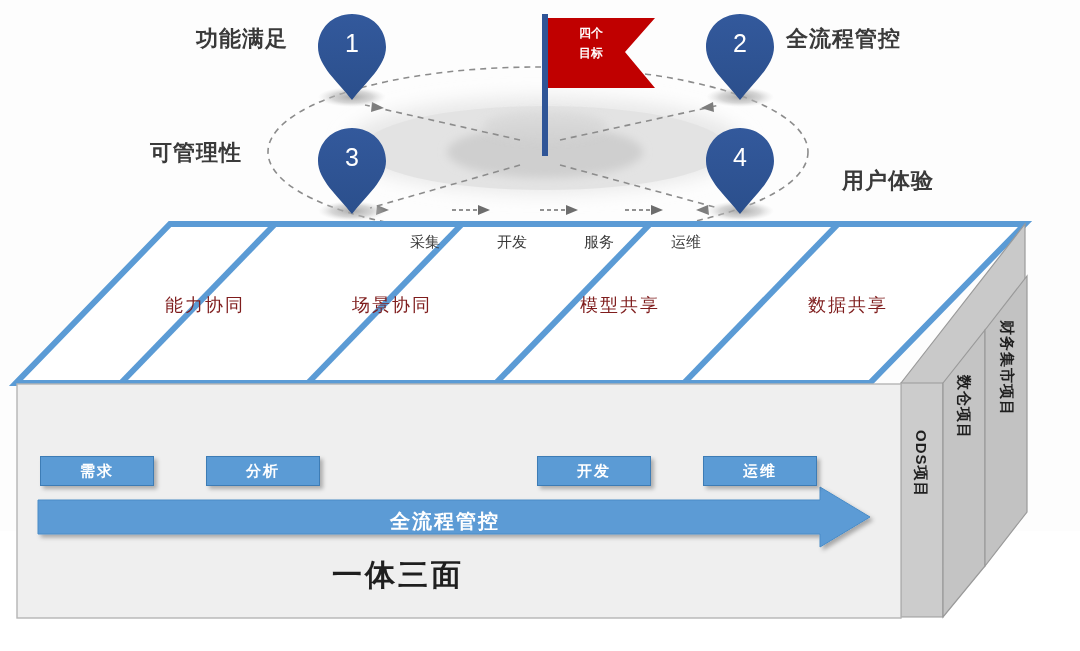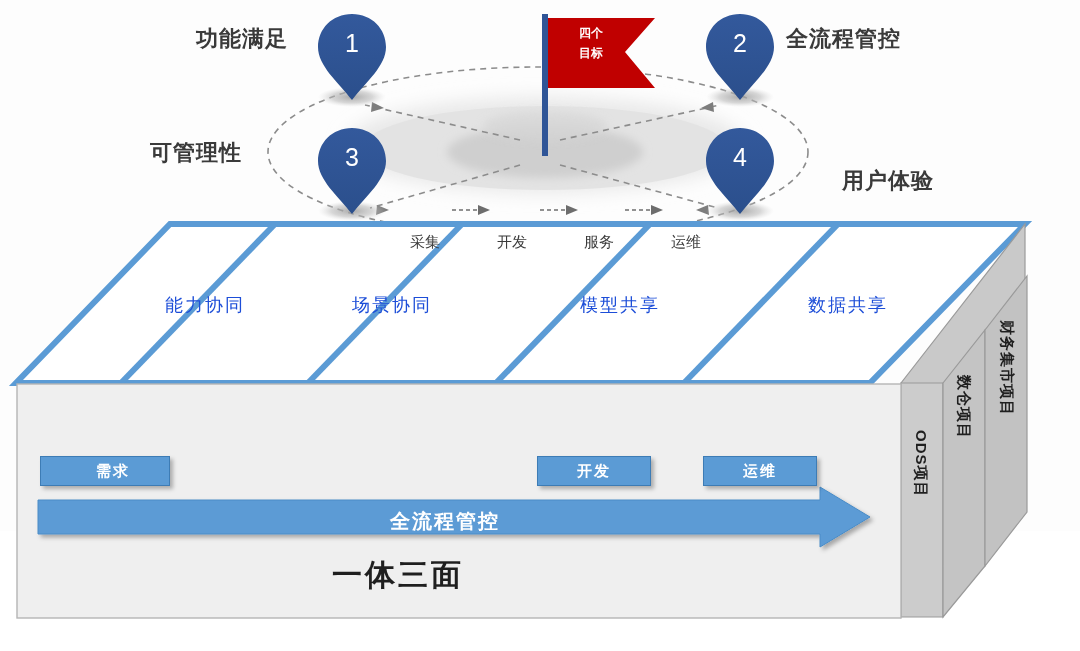--- a/index.html
+++ b/index.html
@@ -17,21 +17,21 @@
     text-align:center;width:40px;
   }
   .flag-text{
     position:absolute;color:#ffffff;font-size:12px;font-weight:bold;
     line-height:17px;text-align:center;width:56px;white-space:nowrap;
   }
   .flow-word{
     position:absolute;font-size:15px;color:#3b3b3b;white-space:nowrap;margin-top:32px;
   }
   .top-face-label{
-    position:absolute;font-size:18px;color:#1d4ed8;white-space:nowrap;
+    position:absolute;font-size:18px;color:#7f1d1d;white-space:nowrap;
     letter-spacing:2px;
   }
   .side-label{
     position:absolute;font-size:15px;color:#1f1f1f;font-weight:bold;
     white-space:nowrap;transform-origin:0 0;transform:rotate(90deg);
     letter-spacing:1px;
   }
   .stage-btn{
     position:absolute;height:28px;background:#5b9bd5;border:1px solid #3d7cb5;
     color:#ffffff;font-size:15px;font-weight:bold;letter-spacing:2px;
@@ -184,21 +184,22 @@
 
   <div class="top-face-label" style="left:165px;top:293px;">能力协同</div>
   <div class="top-face-label" style="left:352px;top:293px;">场景协同</div>
   <div class="top-face-label" style="left:580px;top:293px;">模型共享</div>
   <div class="top-face-label" style="left:808px;top:293px;">数据共享</div>
 
   <div class="side-label" style="left:930px;top:430px;">ODS项目</div>
   <div class="side-label" style="left:973px;top:375px;">数仓项目</div>
   <div class="side-label" style="left:1016px;top:320px;">财务集市项目</div>
 
-  <div class="stage-btn" style="left:40px;top:456px;width:112px;padding-left:16px;">需求</div>
+  <div class="stage-btn" style="left:40px;top:456px;width:112px;">需求</div>
+  <div class="stage-btn" style="left:206px;top:456px;width:112px;">分析</div>
   <div class="stage-btn" style="left:537px;top:456px;width:112px;">开发</div>
   <div class="stage-btn" style="left:703px;top:456px;width:112px;">运维</div>
 
   <div class="arrow-text" style="left:390px;top:508px;">全流程管控</div>
 
   <div class="bottom-title" style="left:332px;top:555px;">一体三面</div>
 
 </div>
 
 </body></html>

